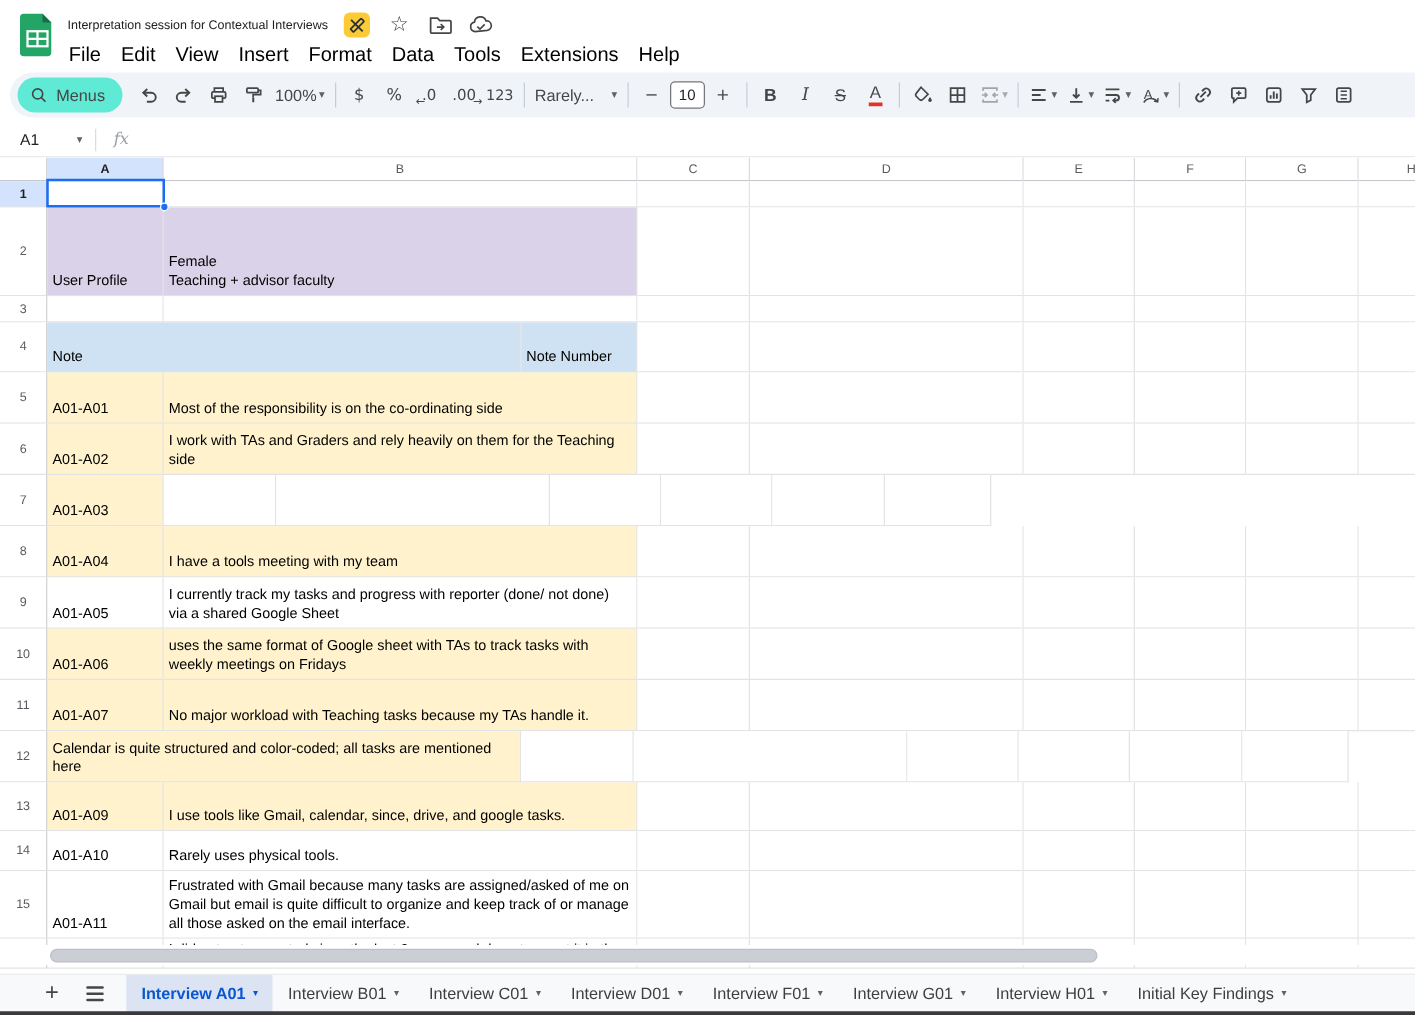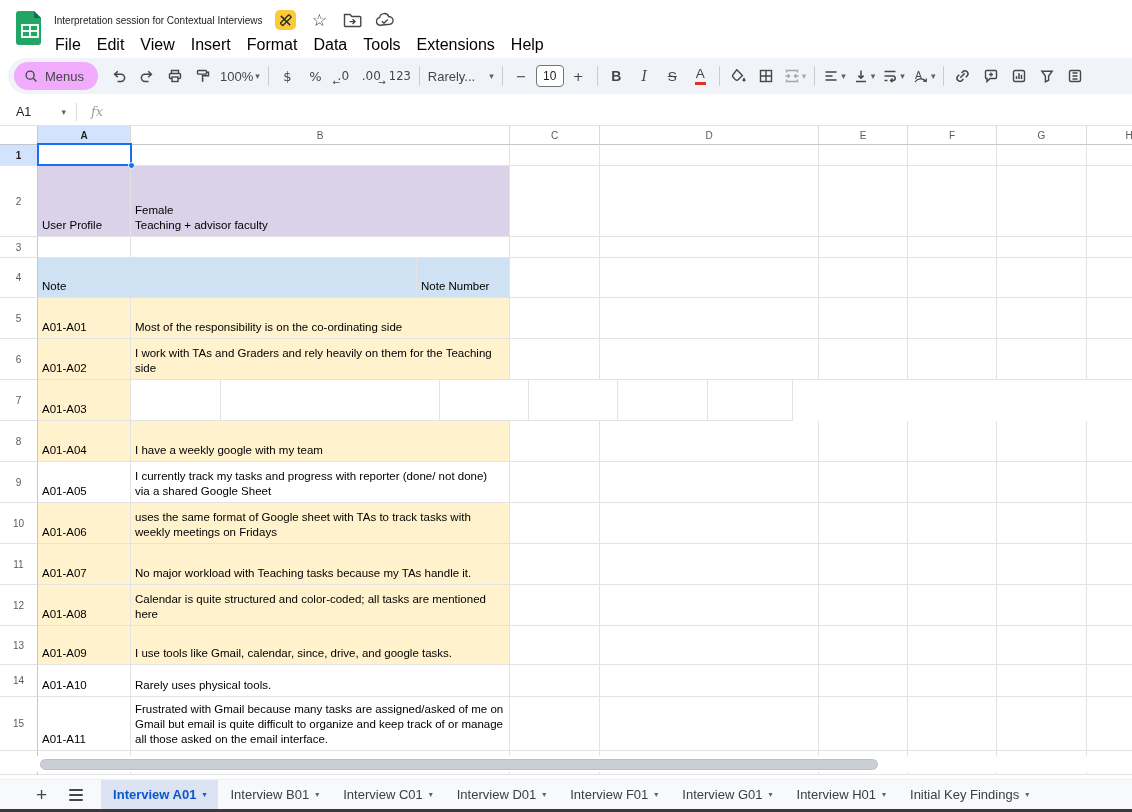--- a/index.html
+++ b/index.html
@@ -15,21 +15,21 @@
   .doc-title { font-size:10px; color:#202124; white-space:nowrap; }
   .badge { width:21px; height:20px; background:#fbca34; border-radius:5px; display:flex; align-items:center; justify-content:center; }
   .tb-ico { width:20px; height:20px; display:flex; align-items:center; justify-content:center; color:#444; }
   .star-glyph { font-size:17px; color:#3c4043; font-family:"DejaVu Sans",sans-serif; line-height:1; }
   .menu-bar { display:flex; margin-top:2px; margin-left:-7px; }
   .menu-item { font-size:16px; color:#000000; padding:2px 8px; border-radius:4px; cursor:default; }
 
   
   .toolbar { position:absolute; left:8px; top:58px; width:1140px; height:36px; background:#f0f4f9;
     border-radius:18px; display:flex; align-items:center; padding:0 6px; gap:1px; overflow:hidden; }
-  .search-pill { display:flex; align-items:center; gap:7px; background:#f0abfc; border-radius:14px;
+  .search-pill { display:flex; align-items:center; gap:7px; background:#5eead4; border-radius:14px;
     height:28px; padding:0 14px 0 10px; margin-right:6px; }
   .search-pill span { font-size:13px; color:#444746; }
   .tbtn { min-width:27px; height:26px; border:none; background:transparent; display:flex; align-items:center;
     justify-content:center; border-radius:4px; color:#444746; font-size:13px; gap:2px; padding:0 3px; }
   .tbtn svg { display:block; }
   .caret { font-size:9px; color:#5f6368; font-family:"DejaVu Sans",sans-serif; }
   .tdiv { width:1px; height:20px; background:#c7cdd8; margin:0 4px; flex:0 0 1px; }
   .txt-ic { font-family:"DejaVu Sans",sans-serif; font-size:13px; color:#444746; }
   .dec { position:relative; font-size:12px; color:#444746; font-family:"DejaVu Sans",sans-serif; }
   .dec .arr { position:absolute; font-size:9px; bottom:-4px; }
@@ -406,21 +406,21 @@
           <div class="gcell" style="width: 90px; flex-basis: 90px;"></div>
           <div class="gcell" style="width: 219px; flex-basis: 219px;"></div>
           <div class="gcell" style="width: 89px; flex-basis: 89px;"></div>
           <div class="gcell" style="width: 89px; flex-basis: 89px;"></div>
           <div class="gcell" style="width: 90px; flex-basis: 90px;"></div>
           <div class="gcell" style="width: 85px; flex-basis: 85px;"></div>
         </div>
         <div class="grow" style="height: 41px;">
           <div class="rowhead">8</div>
           <div class="gcell fill-yellow" style="width: 93px; flex-basis: 93px;">A01-A04</div>
-          <div class="gcell fill-yellow" style="width: 379px; flex-basis: 379px;">I have a weekly google with my team</div>
+          <div class="gcell fill-yellow" style="width: 379px; flex-basis: 379px;">I have a tools meeting with my team</div>
           <div class="gcell" style="width: 90px; flex-basis: 90px;"></div>
           <div class="gcell" style="width: 219px; flex-basis: 219px;"></div>
           <div class="gcell" style="width: 89px; flex-basis: 89px;"></div>
           <div class="gcell" style="width: 89px; flex-basis: 89px;"></div>
           <div class="gcell" style="width: 90px; flex-basis: 90px;"></div>
           <div class="gcell" style="width: 85px; flex-basis: 85px;"></div>
         </div>
         <div class="grow" style="height: 41px;">
           <div class="rowhead">9</div>
           <div class="gcell" style="width: 93px; flex-basis: 93px;">A01-A05</div>
@@ -449,21 +449,20 @@
           <div class="gcell fill-yellow" style="width: 379px; flex-basis: 379px;">No major workload with Teaching tasks because my TAs handle it.</div>
           <div class="gcell" style="width: 90px; flex-basis: 90px;"></div>
           <div class="gcell" style="width: 219px; flex-basis: 219px;"></div>
           <div class="gcell" style="width: 89px; flex-basis: 89px;"></div>
           <div class="gcell" style="width: 89px; flex-basis: 89px;"></div>
           <div class="gcell" style="width: 90px; flex-basis: 90px;"></div>
           <div class="gcell" style="width: 85px; flex-basis: 85px;"></div>
         </div>
         <div class="grow" style="height: 41px;">
           <div class="rowhead">12</div>
-          <div class="gcell fill-yellow" style="width: 93px; flex-basis: 93px;">A01-A08</div>
           <div class="gcell fill-yellow" style="width: 379px; flex-basis: 379px;">Calendar is quite structured and color-coded; all tasks are mentioned here</div>
           <div class="gcell" style="width: 90px; flex-basis: 90px;"></div>
           <div class="gcell" style="width: 219px; flex-basis: 219px;"></div>
           <div class="gcell" style="width: 89px; flex-basis: 89px;"></div>
           <div class="gcell" style="width: 89px; flex-basis: 89px;"></div>
           <div class="gcell" style="width: 90px; flex-basis: 90px;"></div>
           <div class="gcell" style="width: 85px; flex-basis: 85px;"></div>
         </div>
         <div class="grow" style="height: 39px;">
           <div class="rowhead">13</div>

